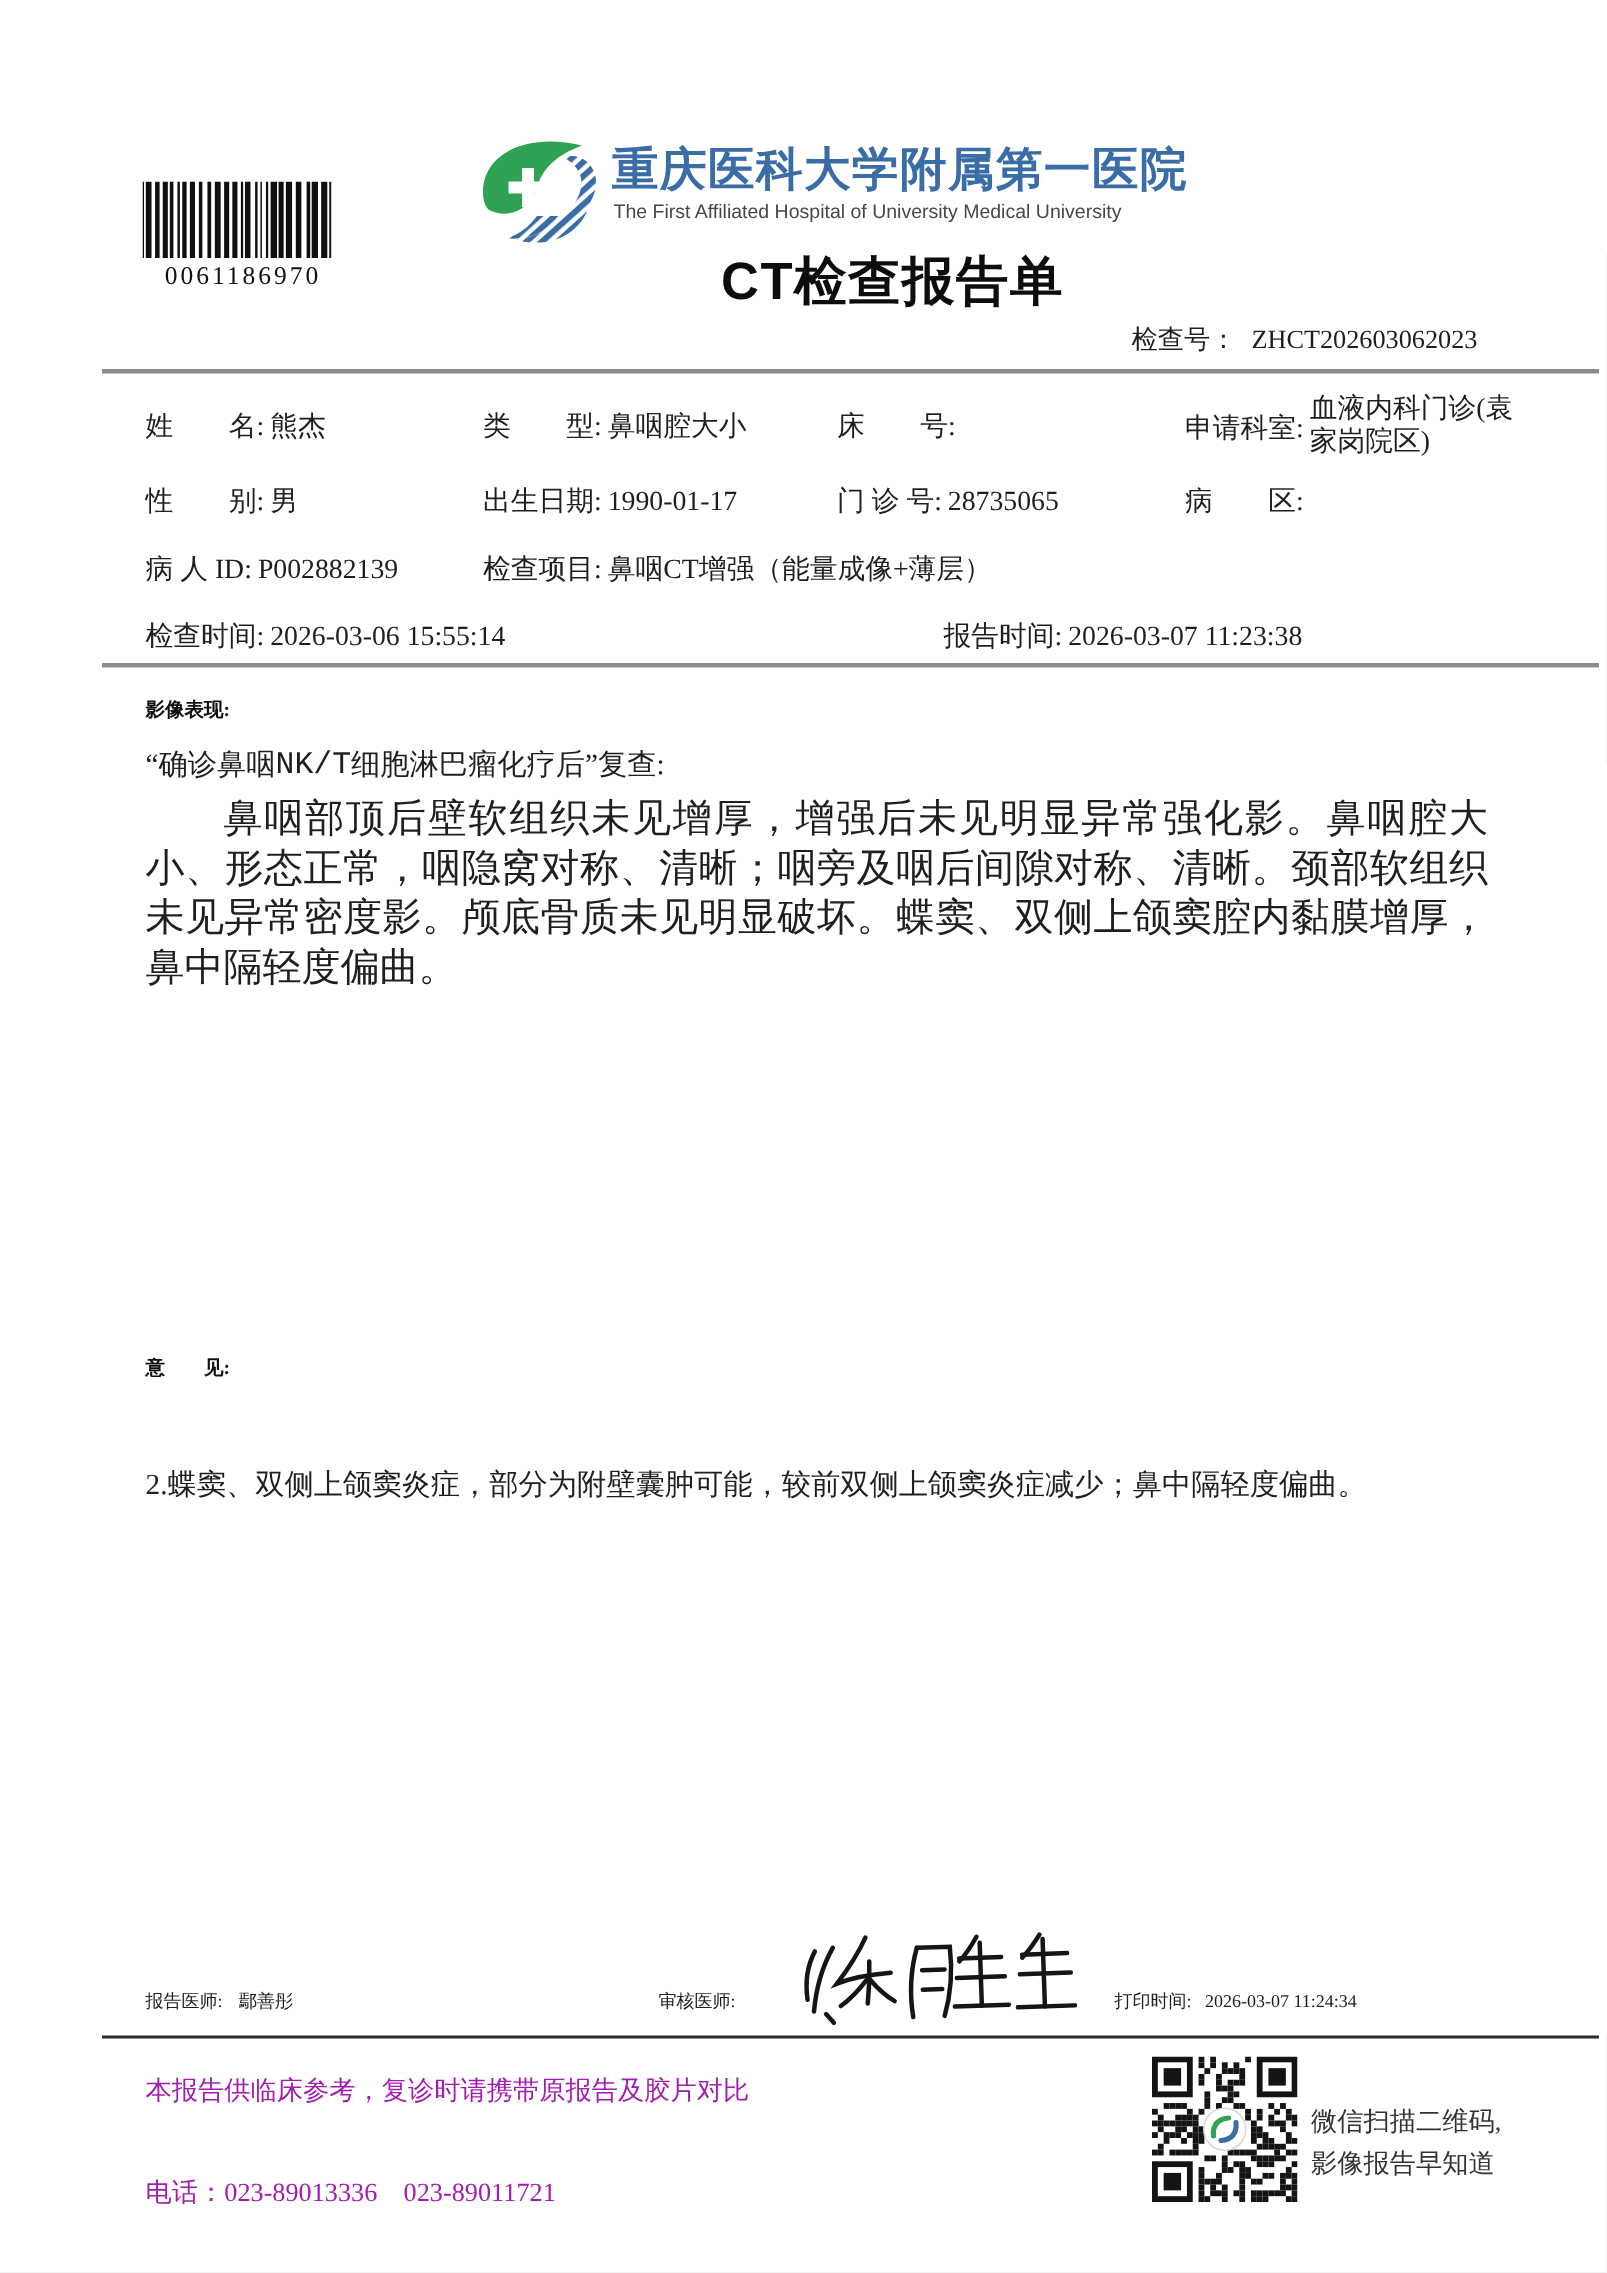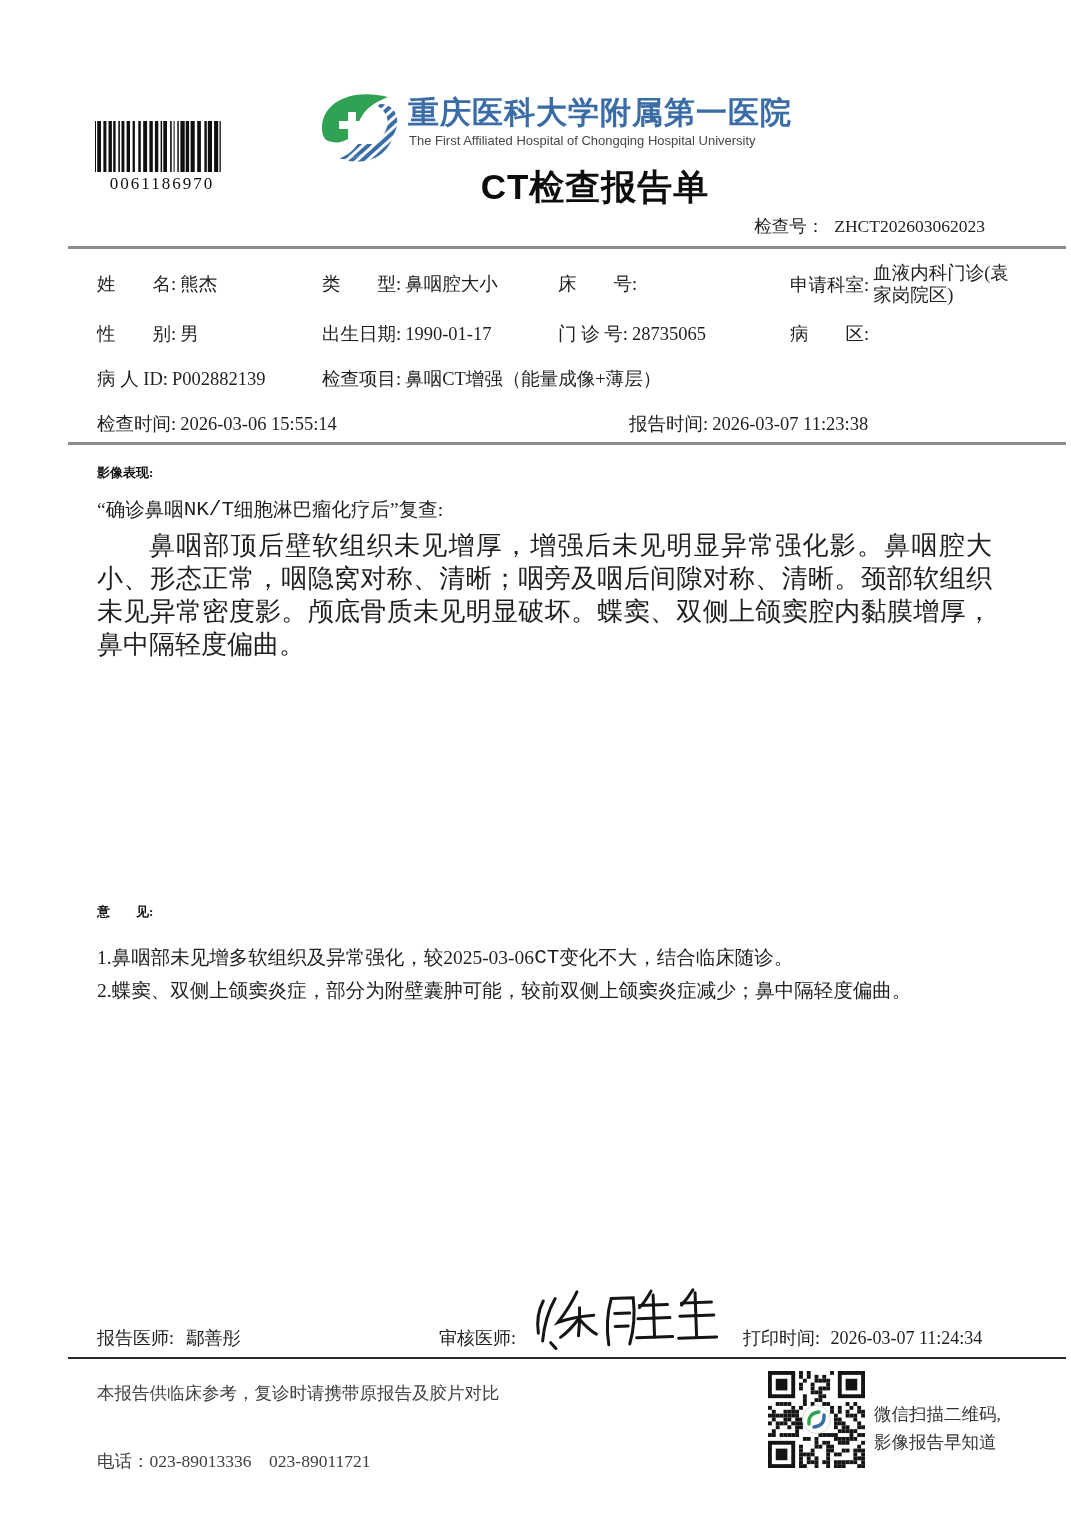--- a/index.html
+++ b/index.html
@@ -38,25 +38,25 @@
   
   .sec-title { left:97px; font-size:13px; font-weight:bold; color:#111; }
   .quote-line { left:97px; top:496px; font-size:19.5px; }
   .latin { font-family:Liberation Mono, monospace; font-size:21px;
     vertical-align:1px; line-height:1; }
   .findings-para { left:97px; top:529px; width:895px; font-size:26px;
     line-height:33px; text-indent:2em; text-align:justify; }
   .opinion-item { left:97px; width:905px; font-size:19.5px; line-height:33px; }
 
   
-  .sign-cell { position:absolute; top:1326px; font-size:18px; white-space:nowrap; }
+  .sign-cell { position:absolute; top:1326px; font-size:12px; white-space:nowrap; }
   .sig-svg { left:528px; top:1286px; }
 
   
-  .foot-line { left:97px; font-size:17.5px; white-space:pre; color:#404040; }
+  .foot-line { left:97px; font-size:17.5px; white-space:pre; color:#a21caf; }
   .qr-wrap { left:768px; top:1371px; }
   .qr-caption { left:874px; font-size:17.5px; color:#333; }
 </style>
 </head>
 <body>
 
 <div class="page">
 
   <svg class="abs" style="left:95px;top:121px" width="132" height="51" id="barcode-svg">
       <rect x="0.0" y="0" width="1.0" height="51" fill="#101010"></rect>
@@ -102,21 +102,21 @@
       <rect x="25" y="33" width="26" height="8"></rect>
       <rect x="34" y="24" width="8" height="26"></rect>
     </g>
     <g fill="#ffffff" opacity="0.9">
       <rect x="52" y="47" width="12" height="4"></rect>
       <rect x="56" y="43" width="4" height="12"></rect>
     </g>
   </svg>
 
   <div class="abs hosp-name sans">重庆医科大学附属第一医院</div>
-  <div class="abs hosp-name-en sans">The First Affiliated Hospital of Chongqing Hospital University</div>
+  <div class="abs hosp-name-en sans">The First Affiliated Hospital of University Medical University</div>
 
   <div class="abs report-title sans">CT检查报告单</div>
 
   <div class="abs exam-no">
     <span>检查号：</span><span class="val">ZHCT202603062023</span>
   </div>
 
   <div class="abs rule rule1"></div>
 
   <div>
@@ -165,23 +165,20 @@
 
   <div class="abs rule rule2"></div>
 
   <div class="abs sec-title" style="top:464px">影像表现:</div>
   <div class="abs quote-line">
     <span>“确诊鼻咽</span><span class="latin">NK/T</span><span>细胞淋巴瘤化疗后”复查:</span>
   </div>
   <div class="abs findings-para">鼻咽部顶后壁软组织未见增厚，增强后未见明显异常强化影。鼻咽腔大小、形态正常，咽隐窝对称、清晰；咽旁及咽后间隙对称、清晰。颈部软组织未见异常密度影。颅底骨质未见明显破坏。蝶窦、双侧上颌窦腔内黏膜增厚，鼻中隔轻度偏曲。</div>
 
   <div class="abs sec-title" style="top:903px">意　　见:</div>
-  <div class="abs opinion-item" style="top:941px">
-    <span>1.鼻咽部未见增多软组织及异常强化，较2025-03-06</span><span class="latin">CT</span><span>变化不大，结合临床随诊。</span>
-  </div>
   <div class="abs opinion-item" style="top:974px">2.蝶窦、双侧上颌窦炎症，部分为附壁囊肿可能，较前双侧上颌窦炎症减少；鼻中隔轻度偏曲。</div>
 
   <div class="sign-cell" style="left:97px">
     <span>报告医师:</span>
     <span style="margin-left:8px">鄢善彤</span>
   </div>
   <div class="sign-cell" style="left:439px">审核医师:</div>
 
   <svg class="abs sig-svg" width="200" height="70" viewBox="0 0 200 70">
     <g fill="none" stroke="#151515" stroke-width="3" stroke-linecap="round" transform="rotate(-2 100 35)">

